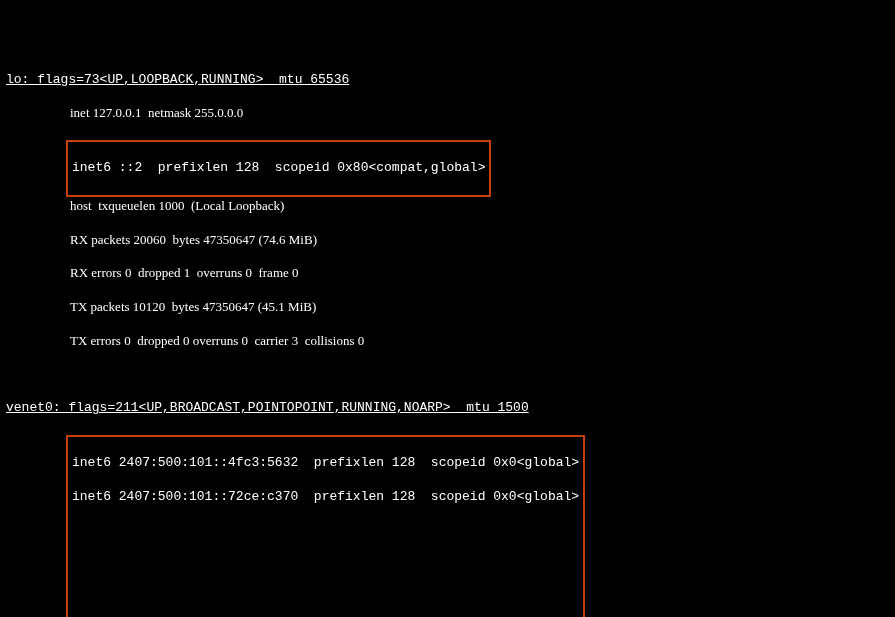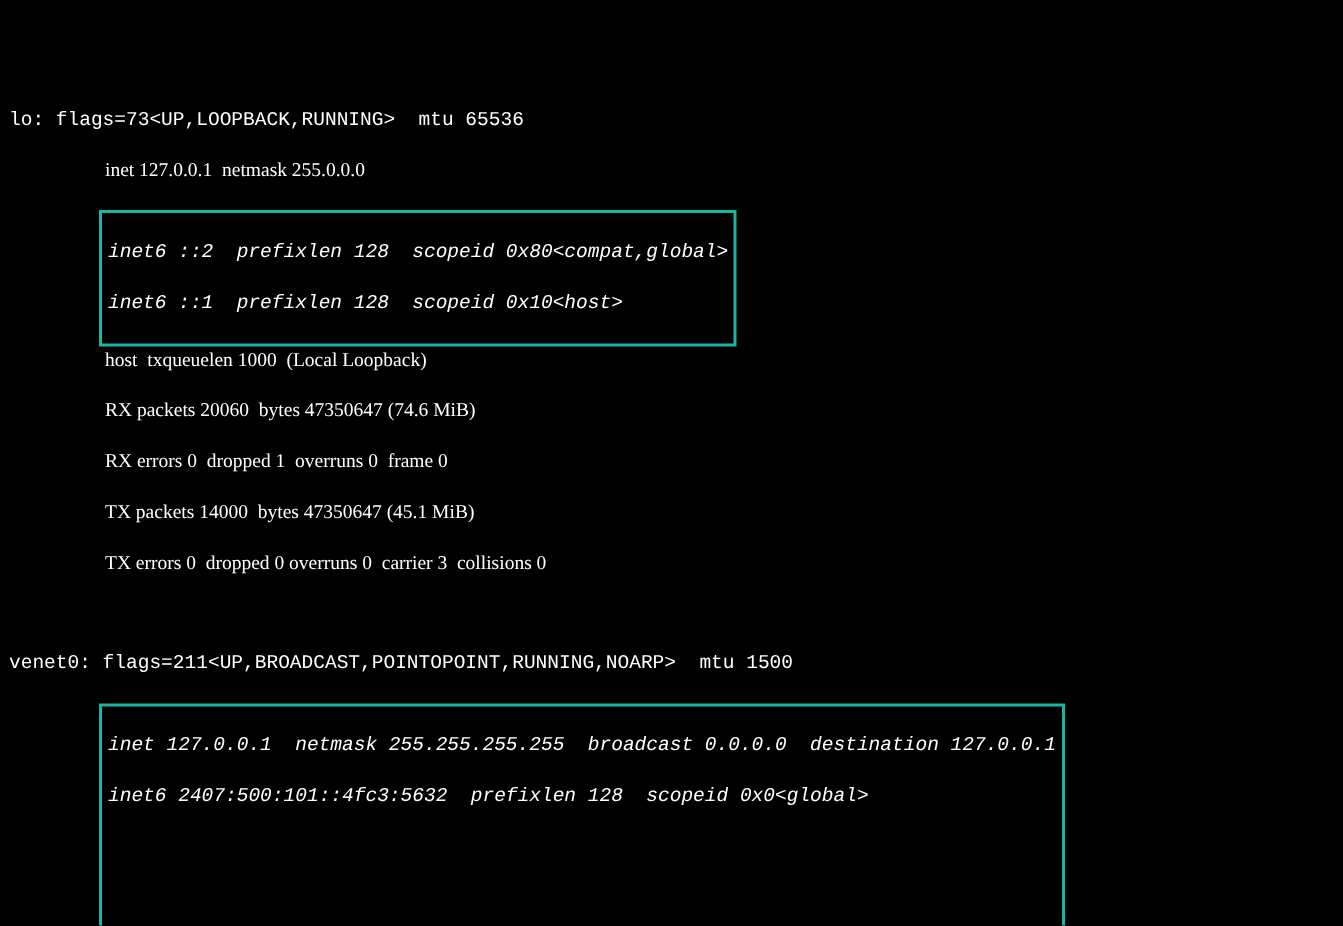--- a/index.html
+++ b/index.html
@@ -10,50 +10,48 @@
       font-size: 13px;
       line-height: 1.3;
       padding: 4px 6px;
       white-space: pre;
       width: 895px;
       height: 617px;
       overflow: hidden;
     }
     .line { display: block; }
     .highlight-box {
-      border: 2px solid #14b8a6;
+      border: 2px solid #c2410c;
       display: inline-block;
       padding: 1px 4px;
       margin: 1px 0;
-      font-style: italic;
     }
     .indent { padding-left: 64px; display: block; font-family: Liberation Serif, serif; }
-    .indent0 { padding-left: 0; display: block; }
+    .indent0 { padding-left: 0; display: block; text-decoration: underline; }
   </style>
 </head>
 <body>
 
 
 
 <span class="line indent0">lo: flags=73&lt;UP,LOOPBACK,RUNNING&gt;  mtu 65536</span>
 <span class="line indent">inet 127.0.0.1  netmask 255.0.0.0</span>
 <div class="highlight-box" style="margin-left:60px">
 <span class="line">inet6 ::2  prefixlen 128  scopeid 0x80&lt;compat,global&gt;</span>
-<span class="line">inet6 ::1  prefixlen 128  scopeid 0x10&lt;host&gt;</span>
 </div>
 <span class="line indent">host  txqueuelen 1000  (Local Loopback)</span>
 <span class="line indent">RX packets 20060  bytes 47350647 (74.6 MiB)</span>
 <span class="line indent">RX errors 0  dropped 1  overruns 0  frame 0</span>
-<span class="line indent">TX packets 14000  bytes 47350647 (45.1 MiB)</span>
+<span class="line indent">TX packets 10120  bytes 47350647 (45.1 MiB)</span>
 <span class="line indent">TX errors 0  dropped 0 overruns 0  carrier 3  collisions 0</span>
 <span class="line">&nbsp;</span>
 <span class="line indent0">venet0: flags=211&lt;UP,BROADCAST,POINTOPOINT,RUNNING,NOARP&gt;  mtu 1500</span>
 <div class="highlight-box" style="margin-left:60px">
-<span class="line">inet 127.0.0.1  netmask 255.255.255.255  broadcast 0.0.0.0  destination 127.0.0.1</span>
 <span class="line">inet6 2407:500:101::4fc3:5632  prefixlen 128  scopeid 0x0&lt;global&gt;</span>
+<span class="line">inet6 2407:500:101::72ce:c370  prefixlen 128  scopeid 0x0&lt;global&gt;</span>
 
 
 
 
 
 
 
 
 
 

